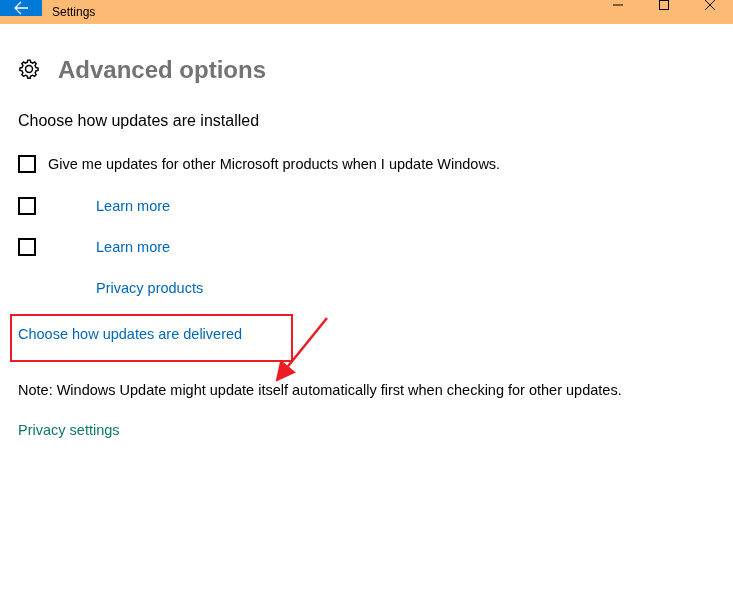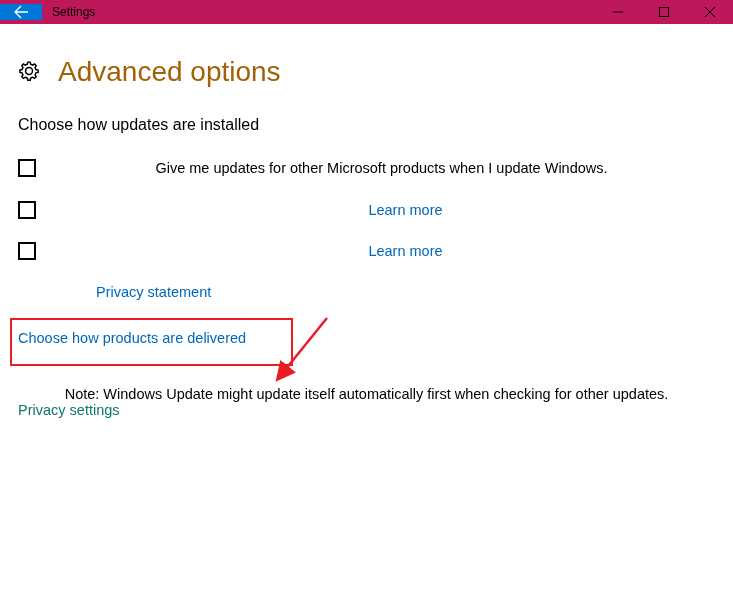--- a/index.html
+++ b/index.html
@@ -9,22 +9,22 @@
     color: #000;
     background: #fff;
     width: 733px;
     height: 591px;
     overflow: hidden;
     position: relative;
   }
   .titlebar {
     height: 24px;
     display: flex;
-    align-items: center;
-    background: #be185d;
+    align-items: flex-start;
+    background: #fdba74;
   }
   .back-btn {
     width: 42px;
     background: #0078d7;
     display: flex;
     align-items: center;
     justify-content: center;
   }
   .back-btn svg { width: 16px; height: 16px; }
   .title {
@@ -47,35 +47,34 @@
     padding: 32px 18px 0 18px;
   }
   .header-row {
     display: flex;
     align-items: center;
     gap: 18px;
     margin-bottom: 28px;
   }
   .gear-icon svg { width: 22px; height: 22px; }
   .page-title {
-    font-size: 28px;
-    font-weight: 400;
-    color: #a16207;
+    font-size: 24px;
+    font-weight: 700;
+    color: #737373;
   }
   .section-title {
     font-size: 16px;
     font-weight: 400;
     margin-bottom: 24px;
   }
   .option {
     display: flex;
     align-items: flex-start;
     gap: 12px;
     margin-bottom: 22px;
-    text-align: center;
   }
   .checkbox {
     width: 18px;
     height: 18px;
     border: 2px solid #000;
     flex-shrink: 0;
     margin-top: 1px;
   }
   .option-body { flex: 1; }
   .option-label {
@@ -98,21 +97,21 @@
   .highlighted-box {
     border: 2px solid #ed1c24;
     padding: 10px 6px 18px 6px;
     margin-left: -8px;
     margin-bottom: 20px;
     width: 283px;
   }
   .highlighted-box .link { margin: 0; }
   .note {
     font-size: 14.5px;
-    text-align: center;
+    margin-bottom: 24px;
   }
   .bottom-link {
     font-size: 14.5px;
     color: #0f766e;
     cursor: pointer;
   }
   .arrow {
     position: absolute;
     left: 275px;
     top: 312px;
@@ -177,25 +176,25 @@
   </div>
 
   <div class="option">
     <div class="checkbox"></div>
     <div class="option-body">
       <span class="link">Learn more</span>
     </div>
   </div>
 
   <div class="link-block">
-    <span class="link">Privacy statement</span>
+    <span class="link">Privacy products</span>
   </div>
 
   <div class="highlighted-box">
-    <span class="link">Choose how products are delivered</span>
+    <span class="link">Choose how updates are delivered</span>
   </div>
 
   <div class="note">Note: Windows Update might update itself automatically first when checking for other updates.</div>
 
   <span class="bottom-link">Privacy settings</span>
 </div>
 
 <svg class="arrow" width="60" height="70">
   <defs>
     <marker id="ah" markerWidth="8" markerHeight="8" refX="2" refY="4" orient="auto">

